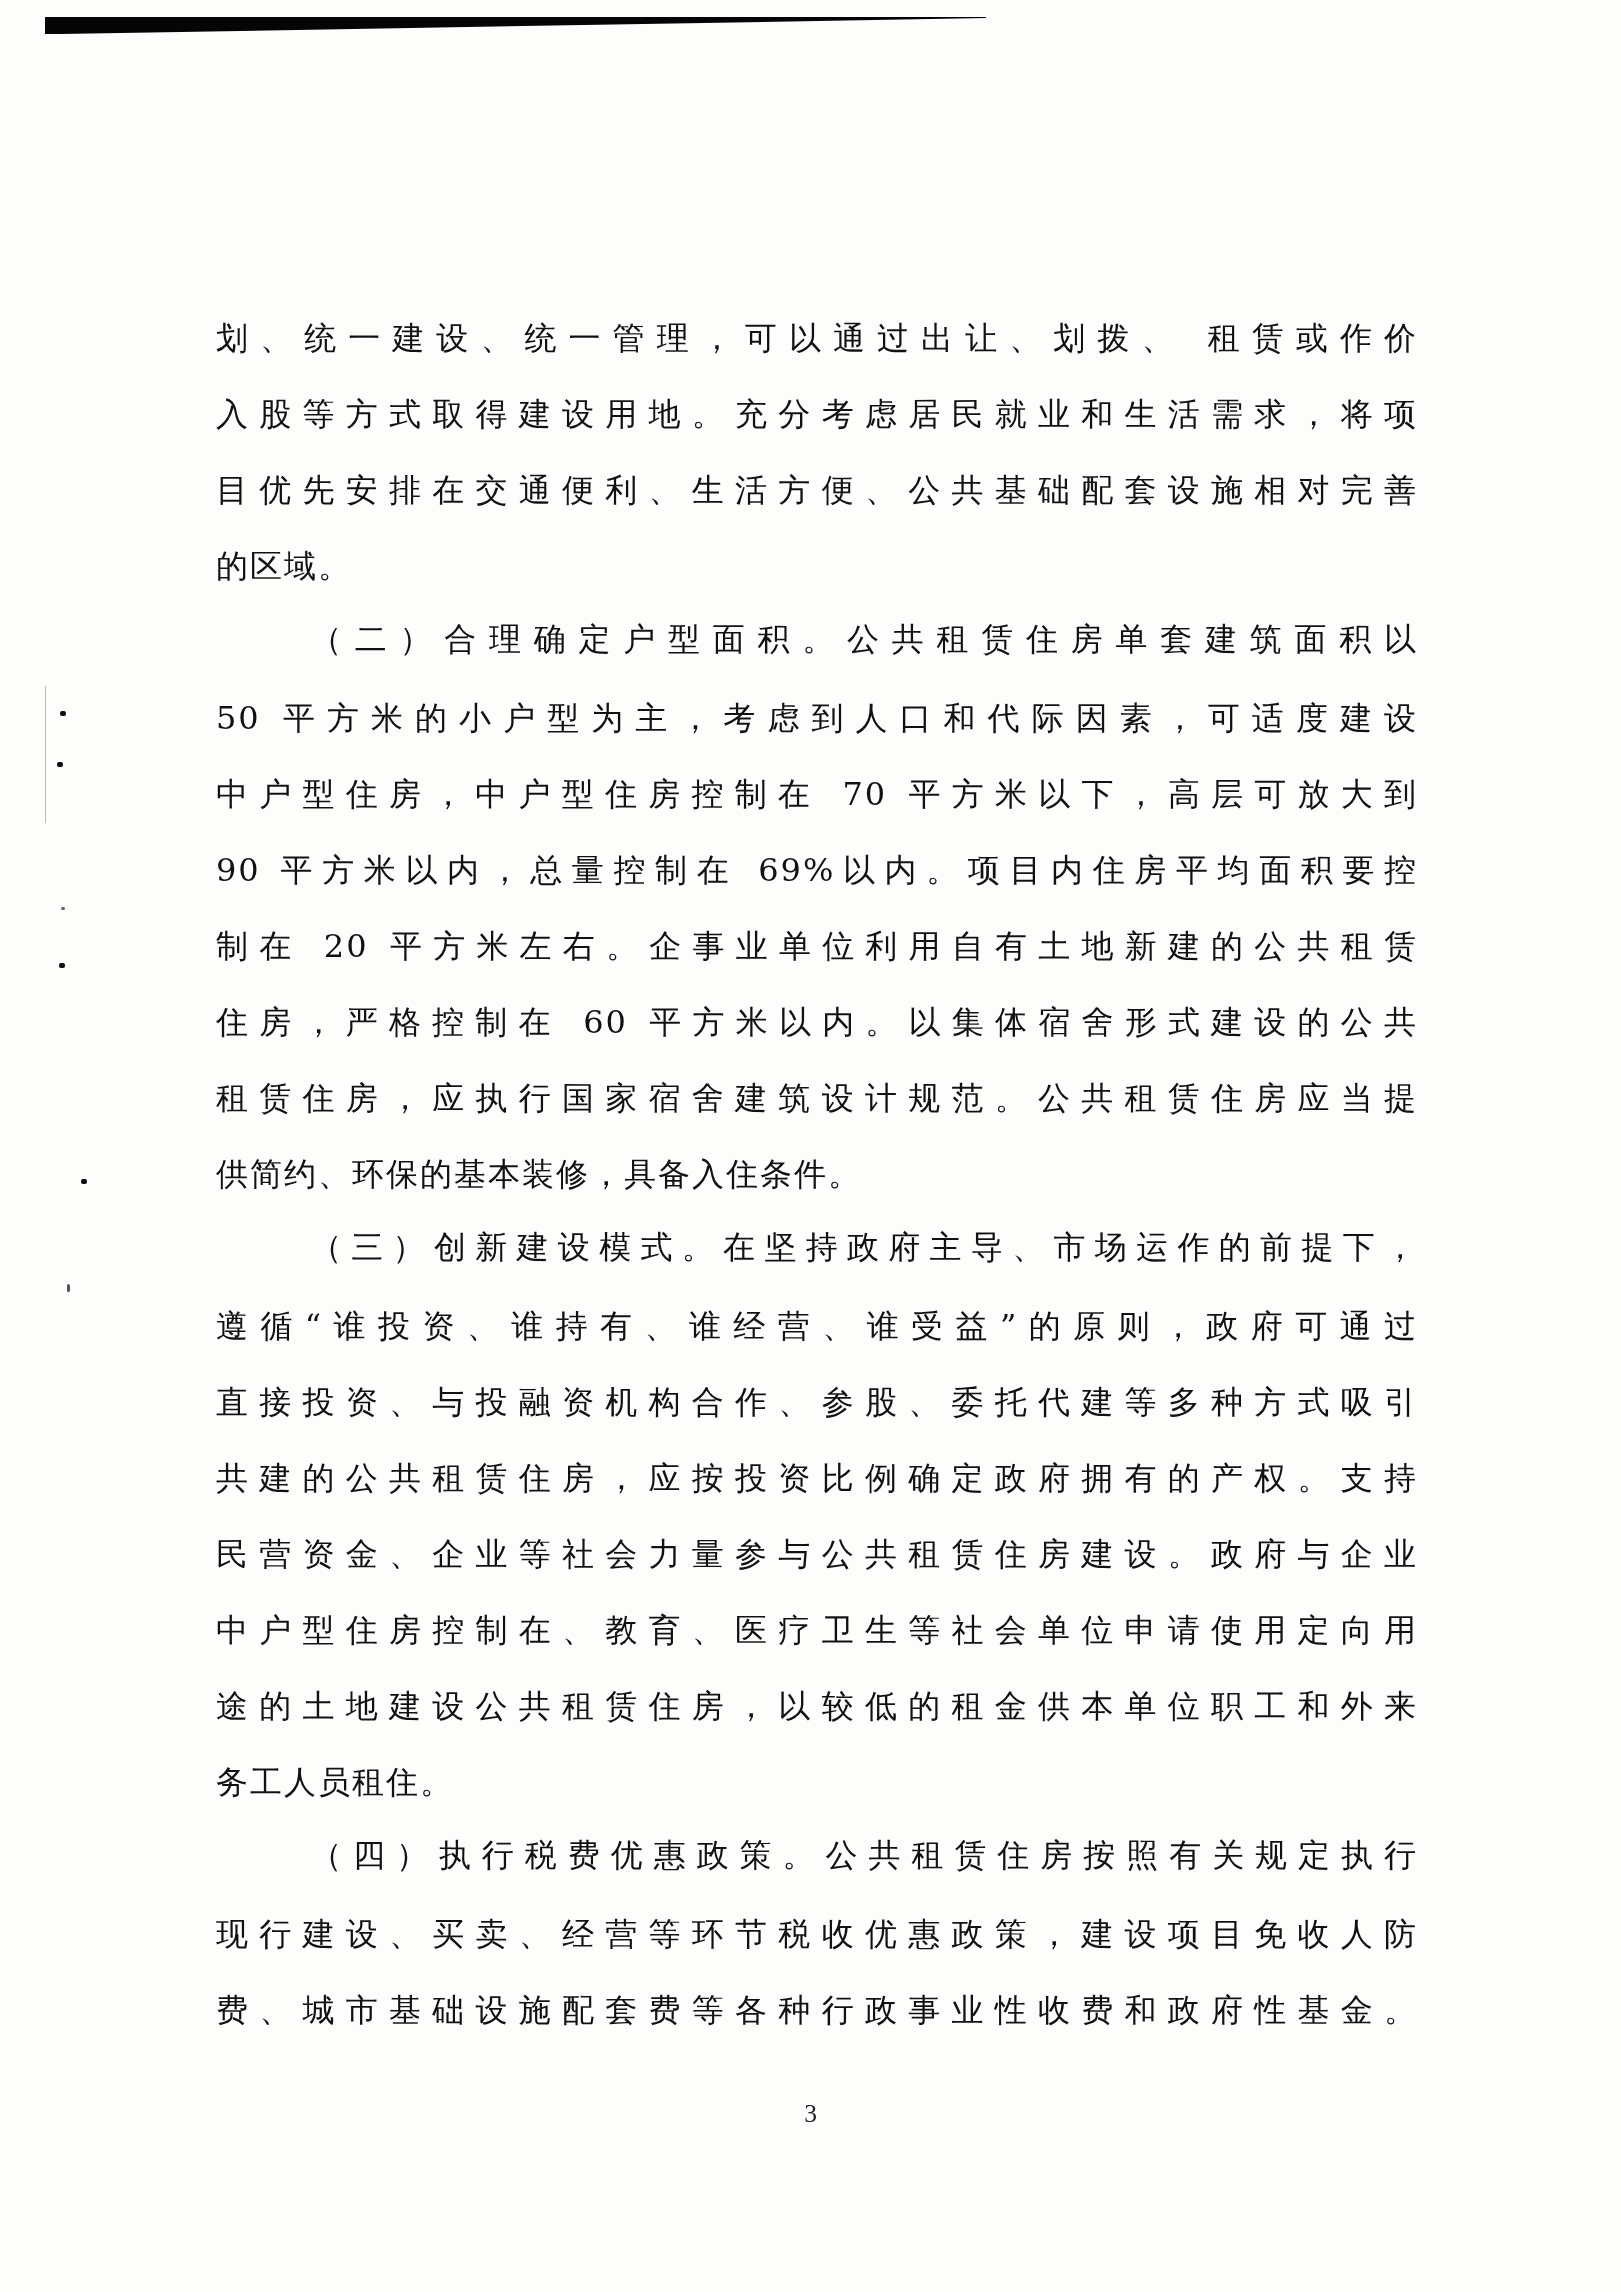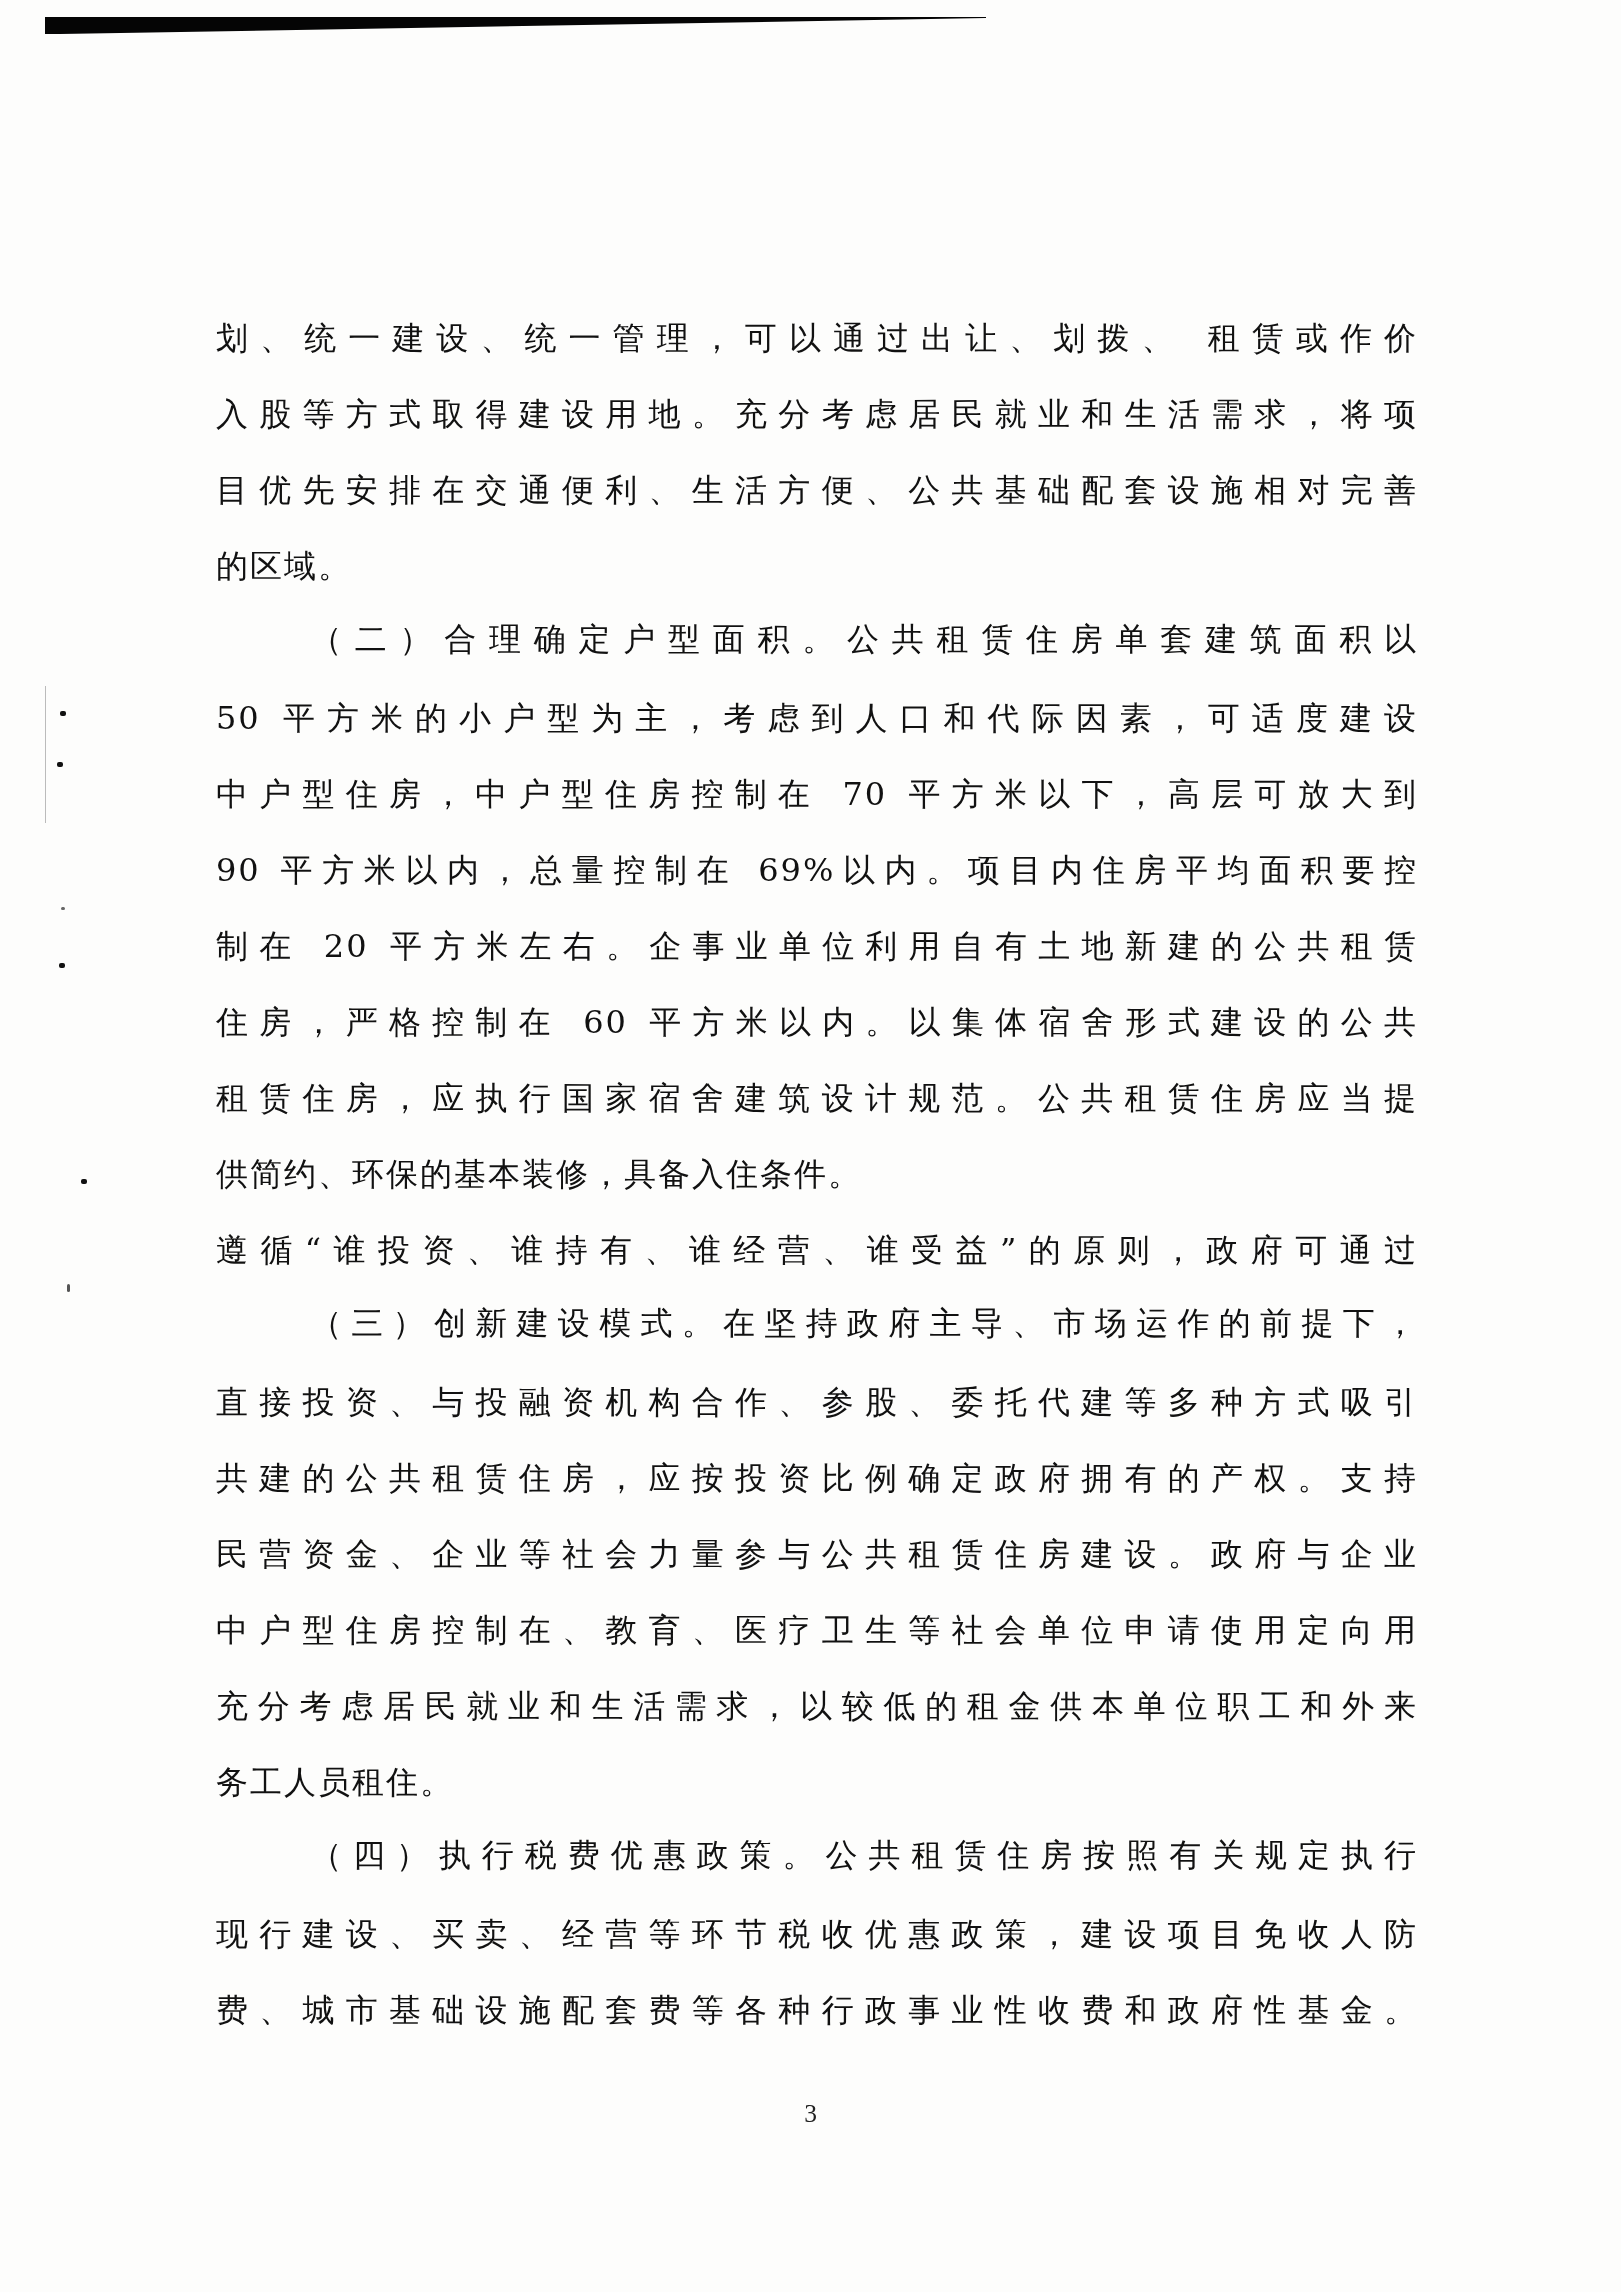--- a/index.html
+++ b/index.html
@@ -98,27 +98,27 @@
     <div class="line">50 平方米的小户型为主，考虑到人口和代际因素，可适度建设</div>
     <div class="line">中户型住房，中户型住房控制在 70 平方米以下，高层可放大到</div>
     <div class="line">90 平方米以内，总量控制在 69%以内。项目内住房平均面积要控</div>
     <div class="line">制在 20 平方米左右。企事业单位利用自有土地新建的公共租赁</div>
     <div class="line">住房，严格控制在 60 平方米以内。以集体宿舍形式建设的公共</div>
     <div class="line">租赁住房，应执行国家宿舍建筑设计规范。公共租赁住房应当提</div>
     <div class="line last">供简约、环保的基本装修，具备入住条件。</div>
   </section>
 
   <section>
+    <div class="line indent">（三）创新建设模式。在坚持政府主导、市场运作的前提下，</div>
     <div class="line">遵循“谁投资、谁持有、谁经营、谁受益”的原则，政府可通过</div>
-    <div class="line indent">（三）创新建设模式。在坚持政府主导、市场运作的前提下，</div>
     <div class="line">直接投资、与投融资机构合作、参股、委托代建等多种方式吸引</div>
     <div class="line">共建的公共租赁住房，应按投资比例确定政府拥有的产权。支持</div>
     <div class="line">民营资金、企业等社会力量参与公共租赁住房建设。政府与企业</div>
     <div class="line">中户型住房控制在、教育、医疗卫生等社会单位申请使用定向用</div>
-    <div class="line">充分考虑居民就业和生活需求，以较低的租金供本单位职工和外来</div>
+    <div class="line">途的土地建设公共租赁住房，以较低的租金供本单位职工和外来</div>
     <div class="line last">务工人员租住。</div>
   </section>
 
   <section>
     <div class="line indent">（四）执行税费优惠政策。公共租赁住房按照有关规定执行</div>
     <div class="line">现行建设、买卖、经营等环节税收优惠政策，建设项目免收人防</div>
     <div class="line">费、城市基础设施配套费等各种行政事业性收费和政府性基金。</div>
   </section>
 
 </main>

